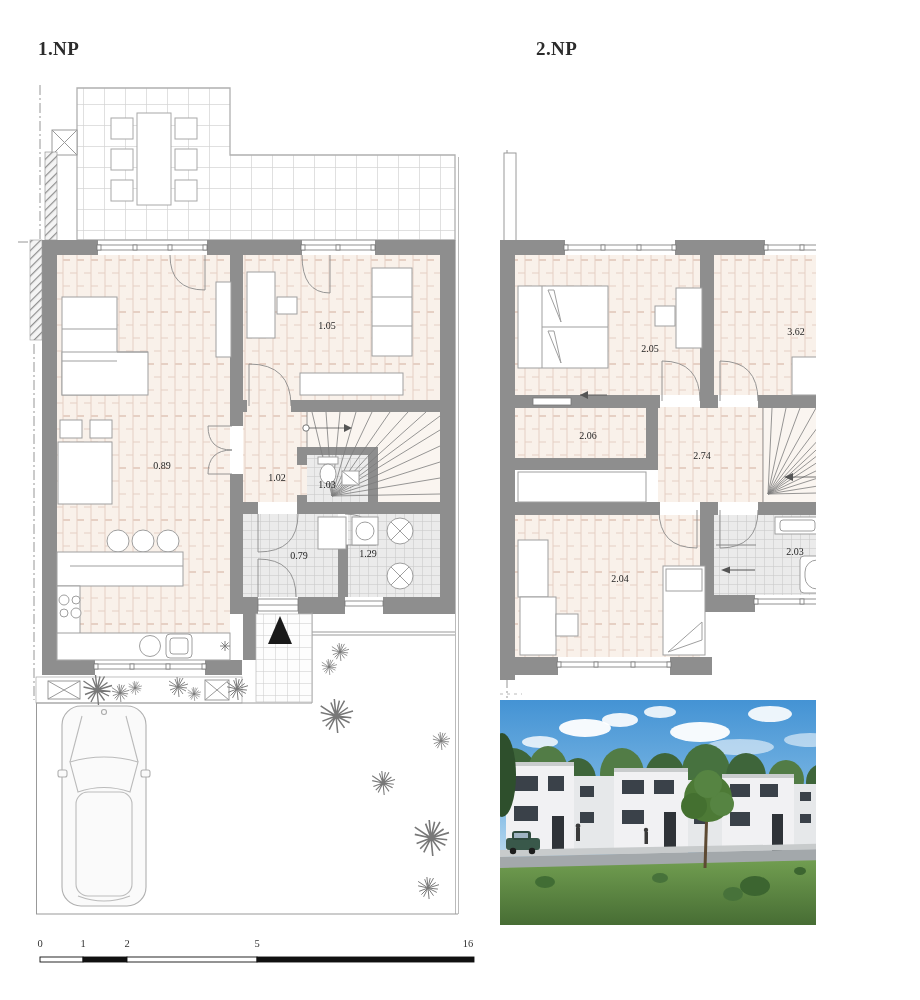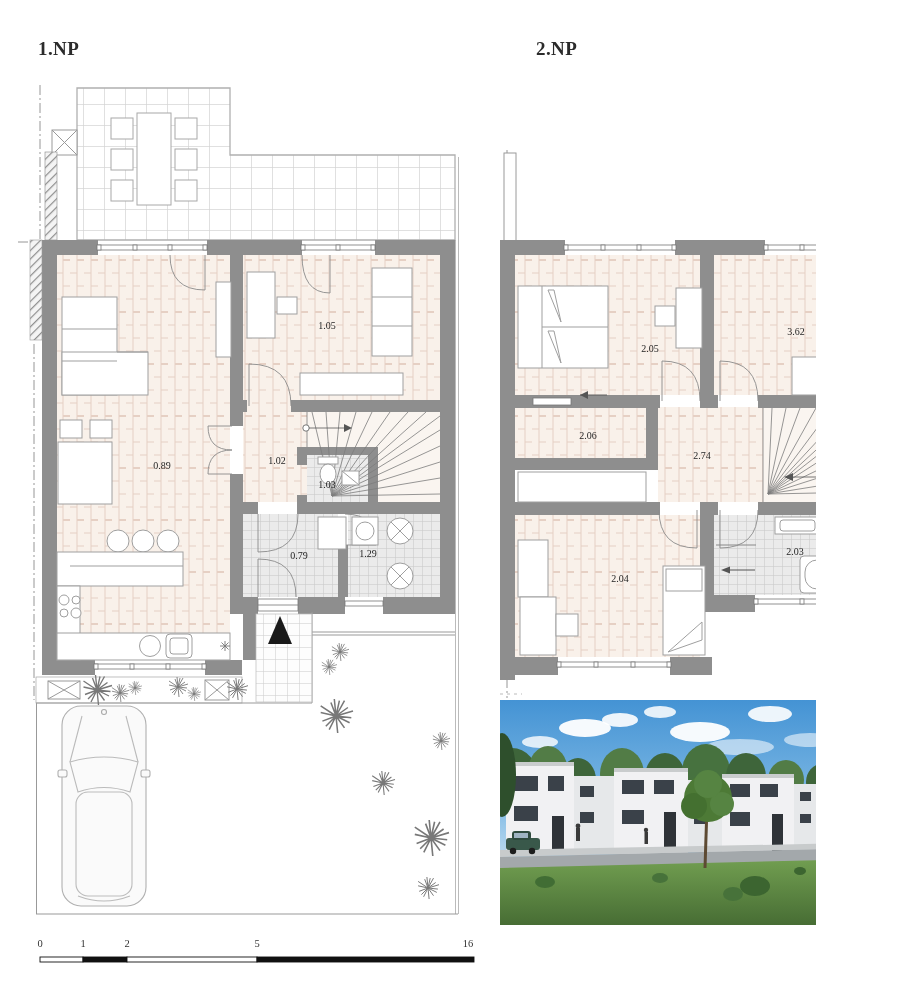--- a/index.html
+++ b/index.html
@@ -5,21 +5,21 @@
   html,body{margin:0;padding:0;background:#fff}
   #sheet{position:relative;width:816px;height:1000px;background:#fff;
          font-family:Liberation Serif, serif;overflow:hidden}
   #drawing{position:absolute;left:0;top:0}
   .plan-title{position:absolute;font-weight:bold;font-size:19px;color:#2b2b2b;letter-spacing:.4px}
   .t1{left:38px;top:38px}
   .t2{left:536px;top:38px}
   .room-label{position:absolute;font-size:10px;color:#1f1f1f;transform:translate(-50%,-50%);white-space:nowrap}
   .lbl-104{left:162px;top:465px}
   .lbl-105{left:327px;top:325px}
-  .lbl-102{left:277px;top:460px}
+  .lbl-102{left:277px;top:477px}
   .lbl-103{left:327px;top:484px}
   .lbl-101{left:299px;top:555px}
   .lbl-106{left:368px;top:553px}
   .lbl-205{left:650px;top:348px}
   .lbl-207{left:796px;top:331px}
   .lbl-206{left:588px;top:435px}
   .lbl-201{left:702px;top:455px}
   .lbl-204{left:620px;top:578px}
   .lbl-203{left:795px;top:551px}
   .scale-num{position:absolute;top:938px;font-size:10.5px;color:#333;transform:translateX(-50%)}

